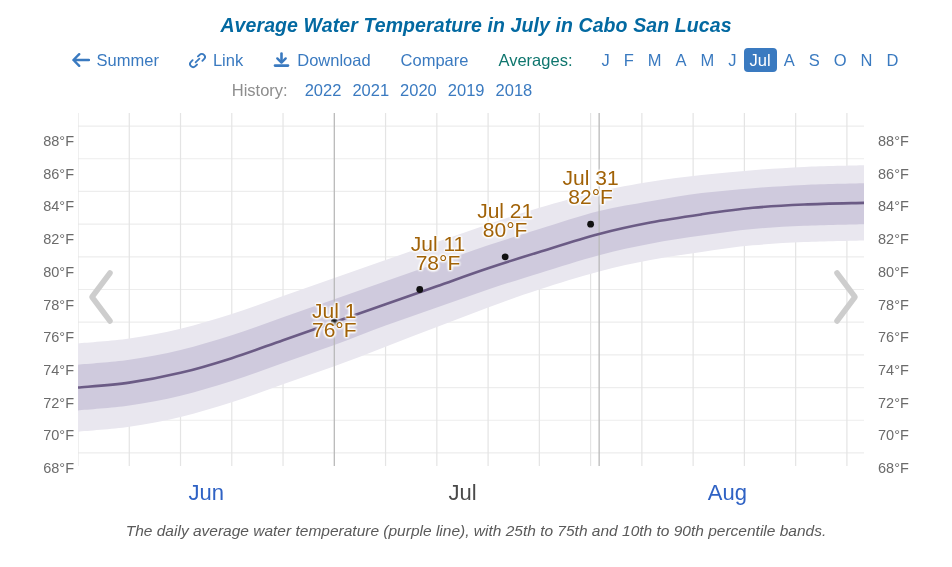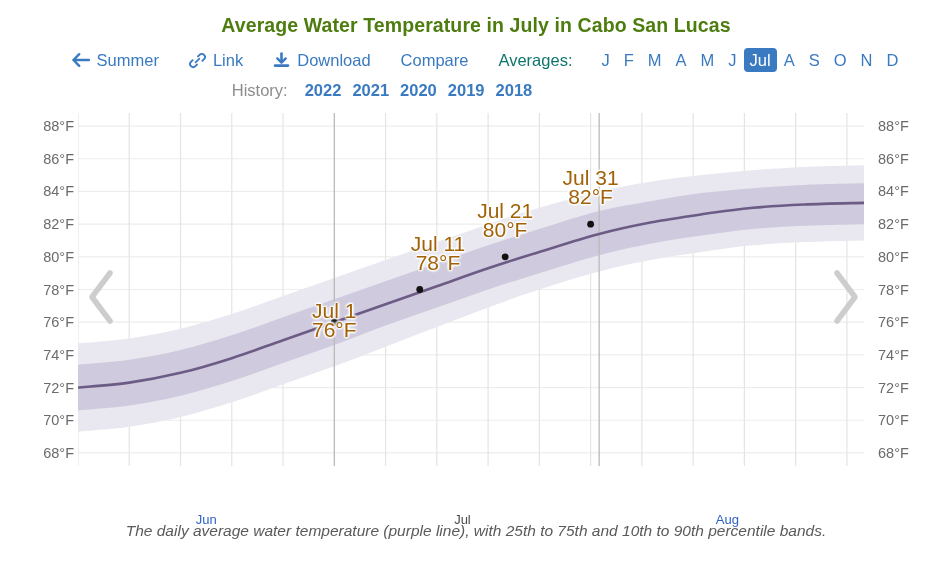--- a/index.html
+++ b/index.html
@@ -9,22 +9,23 @@
     font-family:"Liberation Sans", sans-serif;
     overflow:hidden;
     color:#333;
   }
   .wrap{position:relative;width:952px;height:567px;}
 
   
   .title{
     position:absolute;left:0;top:14px;width:952px;
     text-align:center;
-    font-size:19.5px;font-weight:bold;color:#4d7c0f;
+    font-size:19.5px;font-weight:bold;color:#0369a1;
     letter-spacing:0.1px;
+    font-style:italic;
   }
 
   
   .toolbar{
     position:absolute;left:0;top:46px;width:952px;height:28px;
     display:flex;align-items:center;justify-content:center;
     font-size:16.5px;
     padding-left:12px;
   }
   .tb-item{
@@ -56,34 +57,34 @@
   .history .lbl{color:#8d8d8d;margin-right:9px;}
   .history .yr{color:#3a7ac0;cursor:pointer;margin-right:11px;}
   .history .yr:last-child{margin-right:0;}
 
   
   .chart{
     position:absolute;left:78px;top:113px;
     width:786px;height:353px;
   }
   .axis-l,.axis-r{
-    position:absolute;top:113px;height:353px;width:70px;
+    position:absolute;top:128px;height:353px;width:70px;
   }
   .axis-l{left:4px;}
   .axis-r{left:878px;}
   .tick{
     position:absolute;right:0;width:70px;
     font-size:14.5px;color:#6b6b6b;text-align:right;
     transform:translateY(-50%);
   }
   .axis-r .tick{text-align:left;left:0;right:auto;}
 
   .xlab{
-    position:absolute;top:512px;
-    font-size:13px;transform:translateX(-50%);
+    position:absolute;top:480px;
+    font-size:22px;transform:translateX(-50%);
     white-space:nowrap;
   }
   .xlab.link{color:#2f62c4;cursor:pointer;}
   .xlab.cur{color:#4a4a4a;}
 
   
   .chev{
     position:absolute;cursor:pointer;
     width:34px;height:58px;
   }
@@ -175,21 +176,21 @@
         <span class="mon">A</span>
         <span class="mon">S</span>
         <span class="mon">O</span>
         <span class="mon">N</span>
         <span class="mon">D</span>
       </div>
   </div>
 
   <div class="history">
     <span class="lbl">History:</span>
-    <span id="history-years" style="display:flex;align-items:center;font-weight:bold;">
+    <span id="history-years" style="display:flex;align-items:center;">
         <span class="yr">2022</span>
         <span class="yr">2021</span>
         <span class="yr">2020</span>
         <span class="yr">2019</span>
         <span class="yr">2018</span>
       </span>
   </div>
 
   <div class="axis-l" id="axis-left">
       <div class="tick" style="top: 13.0741px;">88°F</div>

